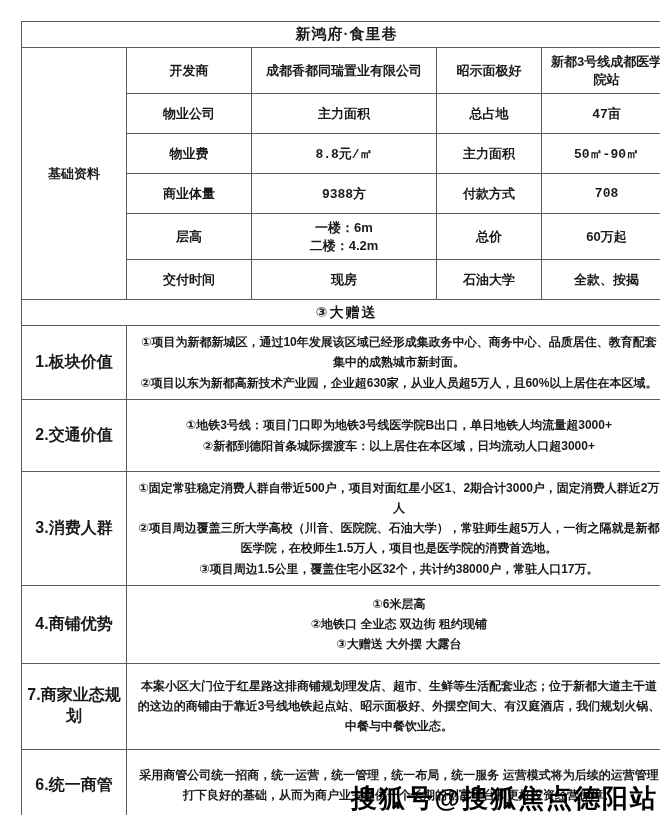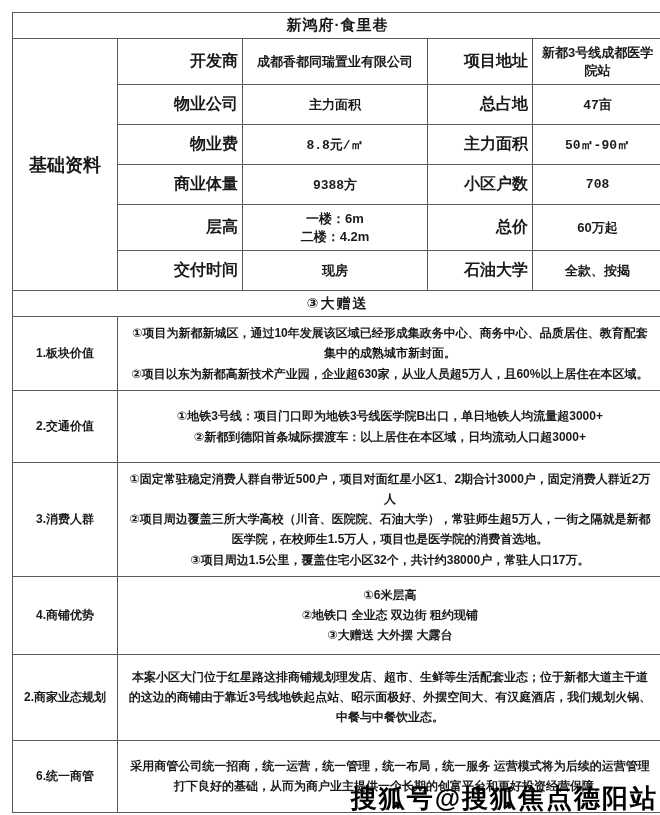--- a/index.html
+++ b/index.html
@@ -3,42 +3,42 @@
 <meta charset="utf-8">
 <style>
   * { margin: 0; padding: 0; box-sizing: border-box; }
   html, body { background: #ffffff; }
   body {
     width: 660px; height: 815px;
     font-family: "Liberation Sans", "DejaVu Sans", sans-serif;
     color: #1a1a1a;
     overflow: hidden;
   }
-  .page { position: relative; width: 660px; height: 815px; padding: 12px; }
+  .page { position: relative; width: 660px; height: 815px; padding: 21px; }
   table.sheet {
     width: 650px;
     border-collapse: collapse;
     table-layout: fixed;
   }
   td {
     border: 1px solid #5a5a5a;
     text-align: center;
     vertical-align: middle;
     font-size: 13px;
     font-weight: bold;
     padding: 3px 4px;
     word-break: break-all;
   }
   .title-cell { font-size: 15px; height: 26px; letter-spacing: 1px; }
-  .section-label-cell { font-size: 18px; }
-  .field-label { font-size: 16px; text-align: right; }
+  .section-label-cell { font-size: 13px; }
+  .field-label { font-size: 13px; }
   .field-value { font-size: 13px; }
   .pre { white-space: pre-line; }
   .vp-header-cell { font-size: 14px; height: 26px; letter-spacing: 2px; }
-  .vp-label-cell { font-size: 12px; padding: 2px; }
+  .vp-label-cell { font-size: 16px; padding: 2px; }
   .vp-content-cell {
     text-align: center;
     font-size: 12px;
     line-height: 1.68;
     padding: 6px 10px;
     white-space: pre-line;
     word-break: break-all;
   }
   tr.h46 { height: 46px; }
   tr.h40 { height: 40px; font-family: Liberation Mono, monospace; }
@@ -75,39 +75,39 @@
 
     <tbody>
         <tr>
       <td colspan="5" class="title-cell">新鸿府·食里巷</td>
     </tr>
 
     <tr class="h46">
       <td rowspan="6" class="section-label-cell">基础资料</td>
       <td class="field-label">开发商</td>
       <td class="field-value">成都香都同瑞置业有限公司</td>
-      <td class="field-label">项目地址</td>
+      <td class="field-label">昭示面极好</td>
       <td class="field-value">新都3号线成都医学院站</td>
     </tr>
     <tr class="h40">
       <td class="field-label">物业公司</td>
       <td class="field-value">主力面积</td>
       <td class="field-label">总占地</td>
       <td class="field-value">47亩</td>
     </tr>
     <tr class="h40">
       <td class="field-label">物业费</td>
       <td class="field-value">8.8元/㎡</td>
       <td class="field-label">主力面积</td>
       <td class="field-value">50㎡-90㎡</td>
     </tr>
     <tr class="h40">
       <td class="field-label">商业体量</td>
       <td class="field-value">9388方</td>
-      <td class="field-label">小区户数</td>
+      <td class="field-label">付款方式</td>
       <td class="field-value">708</td>
     </tr>
     <tr class="h46">
       <td class="field-label">层高</td>
       <td class="field-value pre">一楼：6m
 二楼：4.2m</td>
       <td class="field-label">总价</td>
       <td class="field-value">60万起</td>
     </tr>
     <tr class="h40">
@@ -137,21 +137,21 @@
 ②项目周边覆盖三所大学高校（川音、医院院、石油大学），常驻师生超5万人，一街之隔就是新都医学院，在校师生1.5万人，项目也是医学院的消费首选地。
 ③项目周边1.5公里，覆盖住宅小区32个，共计约38000户，常驻人口17万。</td>
     </tr>
     <tr class="h78">
       <td class="vp-label-cell">4.商铺优势</td>
       <td colspan="4" class="vp-content-cell">①6米层高
 ②地铁口 全业态 双边街 租约现铺
 ③大赠送 大外摆 大露台</td>
     </tr>
     <tr class="h86">
-      <td class="vp-label-cell">2.商家业态规划</td>
+      <td class="vp-label-cell">7.商家业态规划</td>
       <td colspan="4" class="vp-content-cell">本案小区大门位于红星路这排商铺规划理发店、超市、生鲜等生活配套业态；位于新都大道主干道的这边的商铺由于靠近3号线地铁起点站、昭示面极好、外摆空间大、有汉庭酒店，我们规划火锅、中餐与中餐饮业态。</td>
     </tr>
     <tr class="h72">
       <td class="vp-label-cell">6.统一商管</td>
       <td colspan="4" class="vp-content-cell">采用商管公司统一招商，统一运营，统一管理，统一布局，统一服务 运营模式将为后续的运营管理打下良好的基础，从而为商户业主提供一个长期的创富平台和更好投资经营保障。</td>
     </tr>
   </tbody>
     </table>
 
   <div class="watermark">搜狐号@搜狐焦点德阳站</div>

